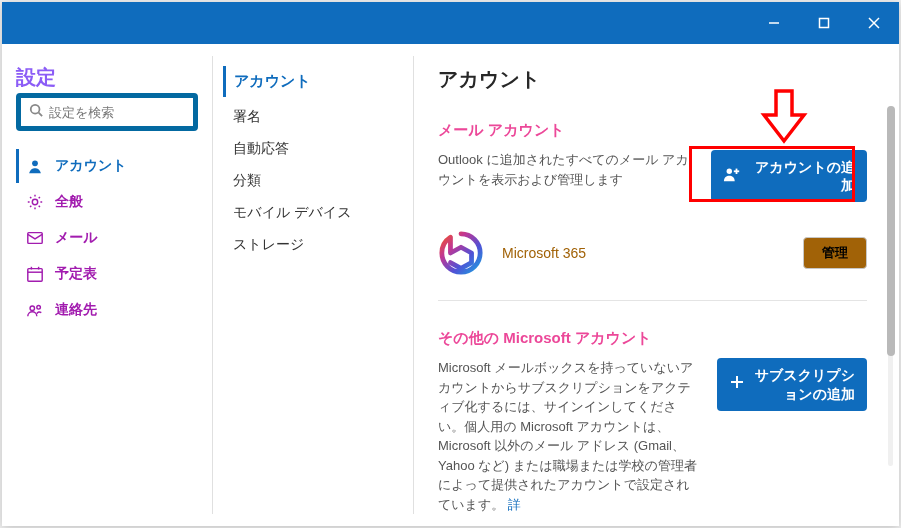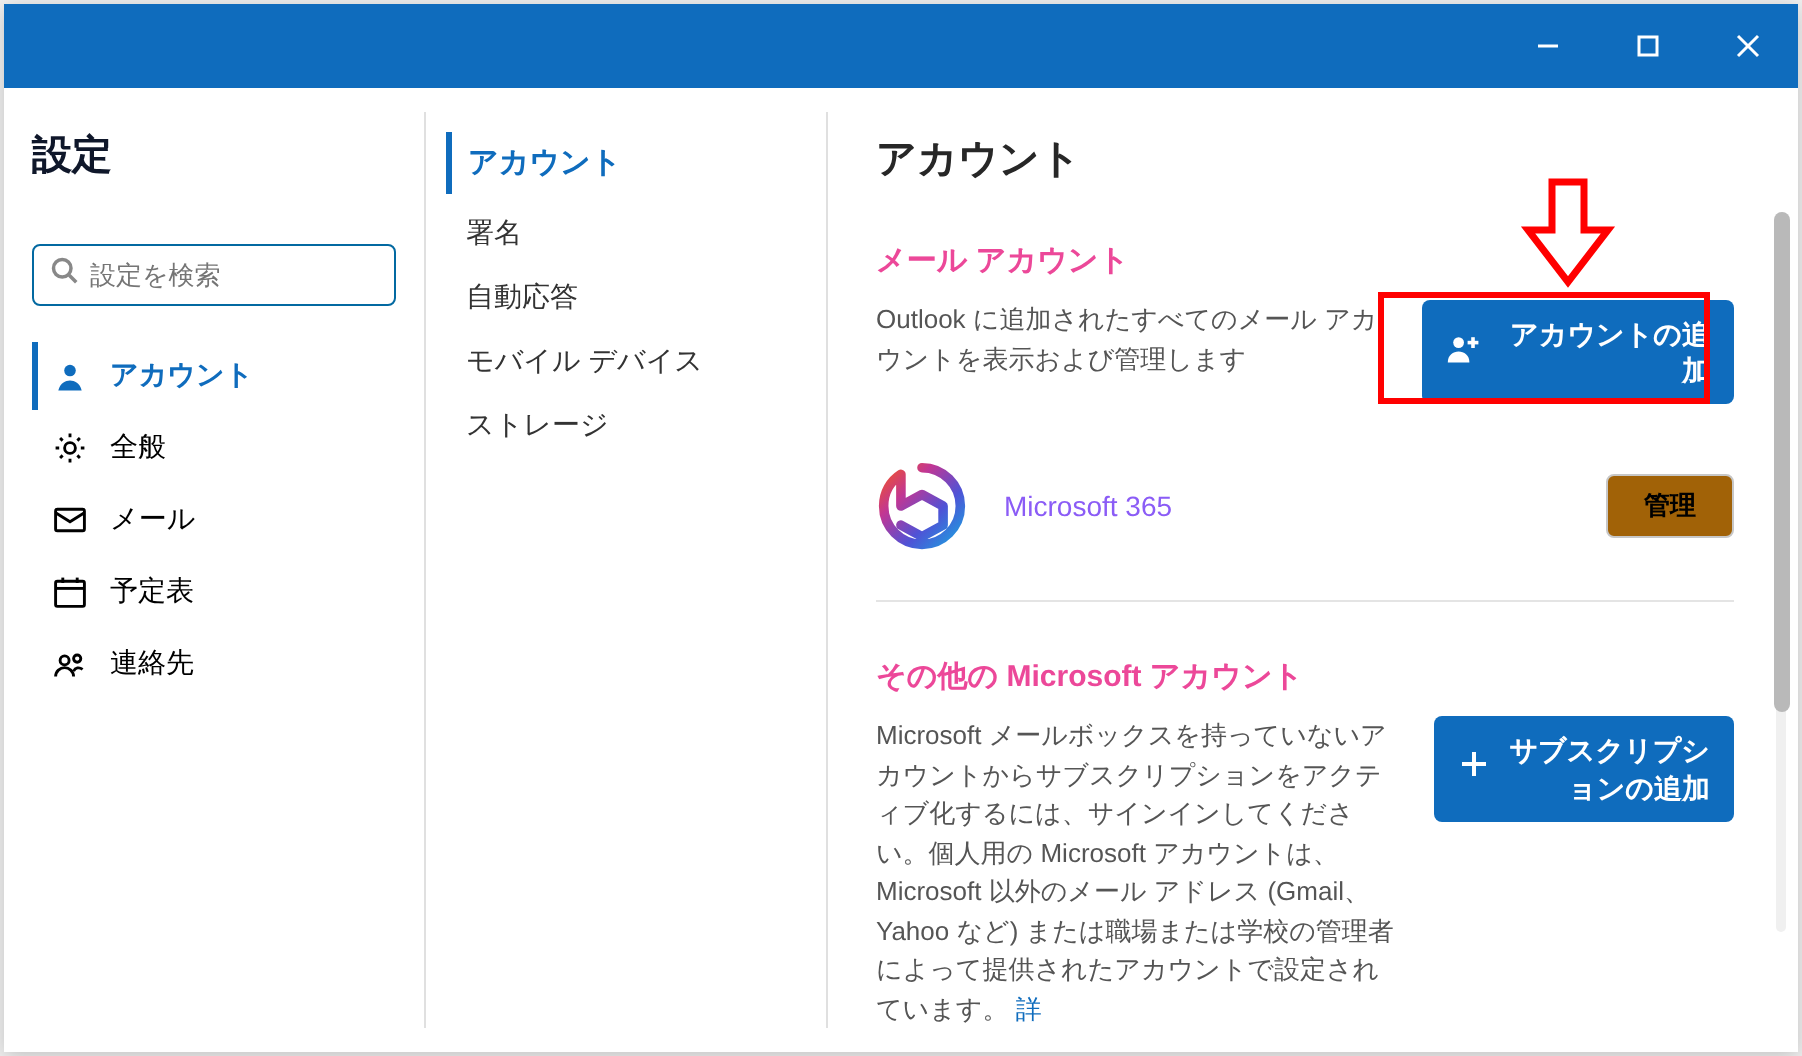--- a/index.html
+++ b/index.html
@@ -40,47 +40,48 @@
   height: calc(100% - 42px);
 }
 .col1 {
   width: 210px;
   padding: 20px 14px 10px 14px;
   flex-shrink: 0;
 }
 .page-title {
   font-size: 20px;
   font-weight: 600;
-  margin-bottom: 31px;
-  color: #0f172a;
+  margin-bottom: 2px;
+  color: #8b5cf6;
 }
 .search-box {
   display: flex;
   align-items: center;
-  border: 1px solid #0369a1;
+  border: 5px solid #0369a1;
   border-radius: 4px;
   padding: 5px 8px;
   margin-bottom: 18px;
 }
 .search-box input {
   border: none;
   outline: none;
   font-size: 13px;
   flex: 1;
   background: transparent;
 }
 .search-box svg { stroke: #888; stroke-width: 2; fill: none; margin-right: 6px; }
 .nav-item {
   display: flex;
   align-items: center;
   padding: 7px 6px;
   font-size: 14px;
-  color: #000000;
+  color: #a21caf;
   border-left: 3px solid transparent;
   margin-bottom: 2px;
+  font-weight: bold;
 }
 .nav-item.active {
   border-left-color: #0f6cbd;
   color: #0f6cbd;
   font-weight: 600;
 }
 .nav-item .ni-icon {
   width: 20px;
   height: 20px;
   margin-right: 10px;
@@ -178,21 +179,21 @@
   align-items: center;
   justify-content: space-between;
   padding: 10px 0 24px 0;
   border-bottom: 1px solid #e4e4e4;
   margin-bottom: 28px;
 }
 .acct-left { display: flex; align-items: center; gap: 18px; }
 .m365-logo {
   width: 46px; height: 46px;
 }
-.acct-name { font-size: 14px; color: #8b5cf6; }
+.acct-name { font-size: 14px; color: #a16207; }
 .link { color: #0f6cbd; }
 .highlight-box {
   position: absolute;
   border: 3px solid #ff0000;
   pointer-events: none;
 }
 .arrow {
   position: absolute;
   pointer-events: none;
 }
@@ -303,20 +304,21 @@
         <span>連絡先</span>
       </div>
     </div>
 
     <div class="divider"></div>
 
     <div class="col2">
       <div class="c2-heading">アカウント</div>
       <div class="c2-item">署名</div>
       <div class="c2-item">自動応答</div>
+      <div class="c2-item">分類</div>
       <div class="c2-item">モバイル デバイス</div>
       <div class="c2-item">ストレージ</div>
     </div>
 
     <div class="divider"></div>
 
     <div class="col3">
 
       <div class="col3-scroll">
         <div class="c3-title">アカウント</div>

